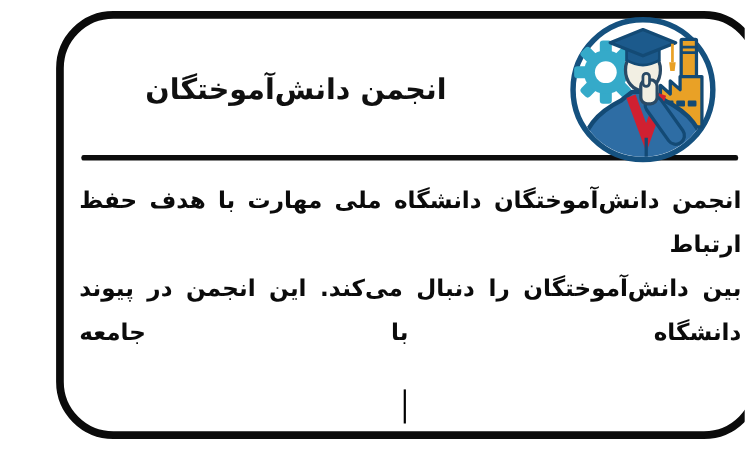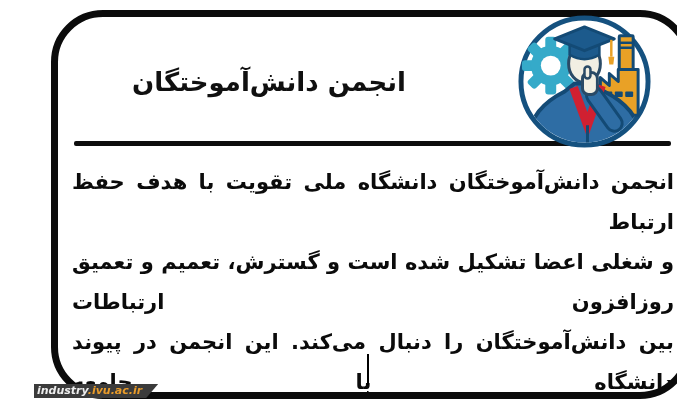--- a/index.html
+++ b/index.html
@@ -88,25 +88,21 @@
       </g>
 
       <g>
         <rect x="68" y="61" width="15" height="22" rx="6" fill="#f2efe3" stroke="#2a4a66" stroke-width="3"></rect>
         <rect x="70" y="55" width="6" height="12" rx="3" fill="#f2efe3" stroke="#2a4a66" stroke-width="2.5"></rect>
       </g>
     </svg>
   </div>
 
   <div class="body-text">
-    <div class="body-line">انجمن دانش‌آموختگان دانشگاه ملی تقویت با هدف حفظ ارتباط</div>
-    <div class="body-line">و شغلی اعضا تشکیل شده است و گسترش، تعمیم و تعمیق روزافزون ارتباطات</div>
+    <div class="body-line">انجمن دانش‌آموختگان دانشگاه ملی مهارت با هدف حفظ ارتباط</div>
     <div class="body-line">بین دانش‌آموختگان را دنبال می‌کند. این انجمن در پیوند دانشگاه با جامعه</div>
 
   </div>
 
   <div class="caret"></div>
 
-  <div class="watermark">
-    <span class="prefix">industry</span><span class="suffix">.ivu.ac.ir</span>
-  </div>
 
 </div>
 
 </body></html>

